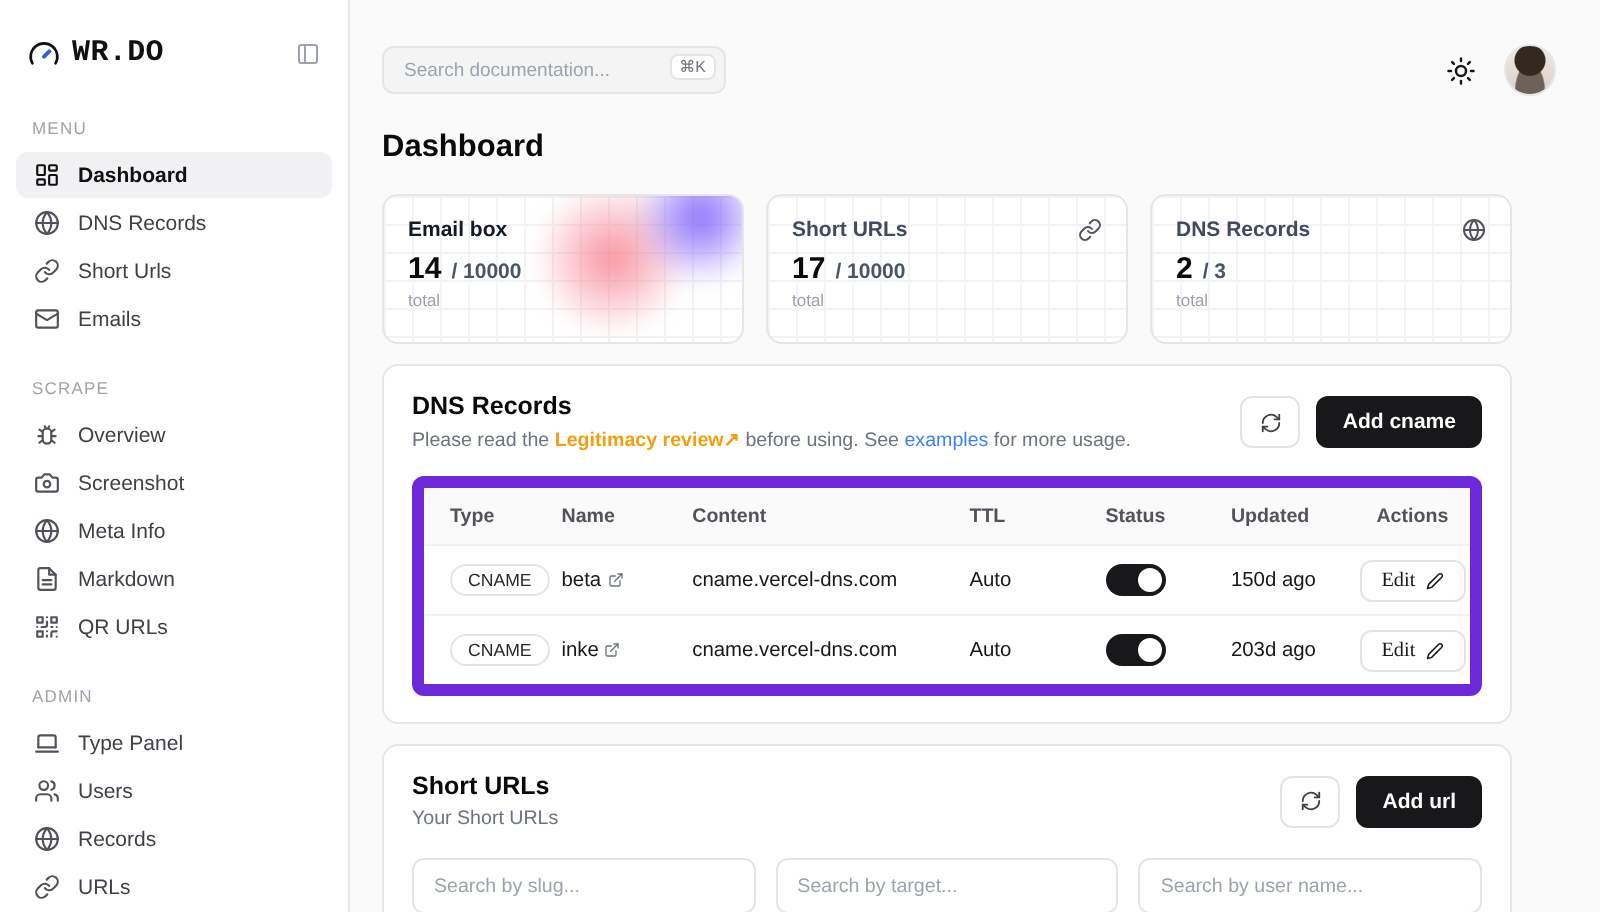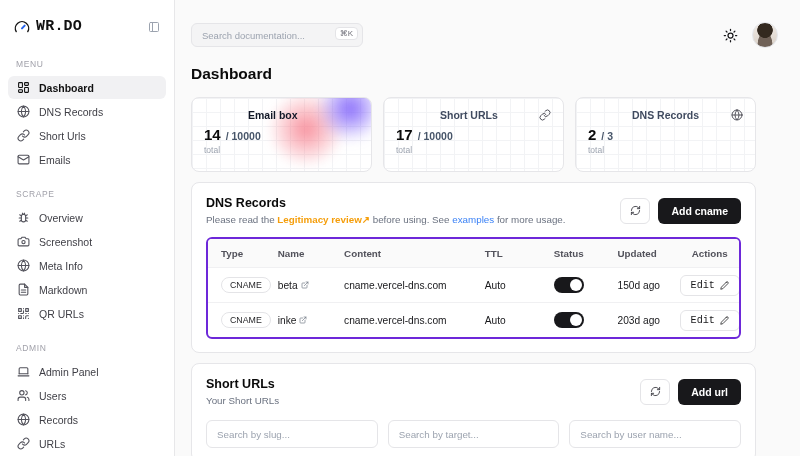--- a/index.html
+++ b/index.html
@@ -37,21 +37,21 @@
 
   .page-title { font-size:15.5px; font-weight:800; margin-top:17px; color:#0a0a0a; }
 
   
   .cards { display:flex; gap:11px; margin-top:14px; }
   .stat-card { flex:1; height:75px; background:#fff; border:1px solid #e6e6e9; border-radius:8px; padding:11px 12px; position:relative; overflow:hidden;
     background-image:
       linear-gradient(#f2f3f5 1px, rgba(0,0,0,0) 1px),
       linear-gradient(90deg, #f2f3f5 1px, rgba(0,0,0,0) 1px);
     background-size:14px 14px; background-color:#fff; }
-  .stat-head { display:flex; align-items:center; justify-content:space-between; position:relative; z-index:2;margin-left:44px; }
+  .stat-head { display:flex; align-items:center; justify-content:space-between; position:relative; z-index:2; }
   .stat-title { font-size:10.5px; font-weight:700; color:#111827; }
   .stat-title.slate { color:#3f4a5f; font-weight:600; }
   .stat-ico { width:12px; height:12px; color:#52525b; }
   .stat-value-row { display:flex; align-items:baseline; gap:5px; margin-top:5px; position:relative; z-index:2; }
   .stat-value { font-size:15px; font-weight:800; color:#0a0a0a; }
   .stat-quota { font-size:10.5px; font-weight:600; color:#475569; }
   .stat-caption { font-size:8.5px; color:#9ca3af; margin-top:2px; position:relative; z-index:2; }
   .blob-pink { position:absolute; right:26px; top:-8px; width:78px; height:78px; border-radius:50%;
     background:radial-gradient(circle, rgba(246,120,135,.8) 0%, rgba(246,120,135,0) 70%); filter:blur(5px); z-index:1; }
   .blob-purple { position:absolute; right:-12px; top:-22px; width:66px; height:66px; border-radius:50%;
@@ -64,36 +64,36 @@
   .section-title { font-size:12.5px; font-weight:800; color:#0a0a0a; }
   .section-sub { font-size:9.8px; color:#6b7280; margin-top:4px; }
   .lnk-orange { color:#f59e0b; font-weight:700; cursor:pointer; }
   .lnk-blue { color:#3b82f6; cursor:pointer; }
   .head-actions { display:flex; gap:8px; align-items:center; }
   .icon-btn { width:30px; height:26px; background:#fff; border:1px solid #e4e4e7; border-radius:6px; display:flex; align-items:center; justify-content:center; cursor:pointer; }
   .icon-btn .ico { width:11px; height:11px; color:#3f3f46; }
   .btn-dark { height:26px; padding:0 13px; background:#18181b; color:#fff; border:none; border-radius:6px; font-size:10.5px; font-weight:600; font-family:"Liberation Sans",sans-serif; cursor:pointer; }
 
   
-  .table { margin-top:12px; border:2px solid #6d28d9; border-radius:6px; overflow:hidden; }
+  .table { margin-top:12px; border:6px solid #6d28d9; border-radius:6px; overflow:hidden; }
   .thead { display:flex; align-items:center; background:#fafafa; height:28px; font-size:9.8px; color:#52525b; font-weight:600; }
   .trow { display:flex; align-items:center; height:35px; border-top:1px solid #f0f0f2; font-size:10.2px; color:#18181b; }
   .td, .th { padding:0 6px; display:flex; align-items:center; }
   .col-type { width:12%; padding-left:13px; }
   .col-name { width:12.5%; gap:3px; }
   .col-content { width:26.5%; }
   .col-ttl { width:13%; }
   .col-status { width:12%; }
   .col-updated { width:13%; }
   .col-actions { width:11%; justify-content:center; }
   .pill { border:1px solid #e4e4e7; border-radius:999px; padding:2px 8px; font-size:8.8px; color:#27272a; background:#fff; }
   .ext-ico { width:8px; height:8px; color:#6b7280; }
   .toggle { width:30px; height:16px; background:#18181b; border-radius:999px; position:relative; cursor:pointer; }
   .toggle .knob { position:absolute; right:2px; top:2px; width:12px; height:12px; border-radius:50%; background:#fff; }
-  .edit-btn { display:flex; align-items:center; gap:5px; background:#fff; border:1px solid #e4e4e7; border-radius:6px; padding:4px 10px; font-size:10.2px; color:#18181b; font-family:Liberation Mono, monospace; cursor:pointer; }
+  .edit-btn { display:flex; align-items:center; gap:5px; background:#fff; border:1px solid #e4e4e7; border-radius:6px; padding:4px 10px; font-size:10.2px; color:#18181b; font-family:Liberation Serif, serif; cursor:pointer; }
   .edit-btn .ico { width:9px; height:9px; }
 
   
   .filters { display:flex; gap:10px; margin-top:14px; }
   .filters input { flex:1; height:28px; border:1px solid #e5e5e8; border-radius:6px; background:#fff; font-size:9.8px; padding:0 10px; color:#374151; font-family:"Liberation Sans",sans-serif; outline:none; }
   .filters input::placeholder { color:#9ca3af; }
 </style>
 </head>
 <body>
 
@@ -187,21 +187,21 @@
       <span>QR URLs</span>
     </div>
 
     <div class="sec-label" style="margin-top:8px">ADMIN</div>
     <div class="side-item">
       <svg class="ico" viewBox="0 0 24 24">
           <path d="M20 16V7a2 2 0 0 0-2-2H6a2 2 0 0 0-2 2v9"></path>
           <path d="M2 20h20"></path>
           <path d="M4 16h16"></path>
         </svg>
-      <span>Admin Panel</span>
+      <span>Type Panel</span>
     </div>
     <div class="side-item">
       <svg class="ico" viewBox="0 0 24 24">
           <path d="M16 21v-2a4 4 0 0 0-4-4H6a4 4 0 0 0-4 4v2"></path>
           <circle cx="9" cy="7" r="4"></circle>
           <path d="M22 21v-2a4 4 0 0 0-3-3.87M16 3.13a4 4 0 0 1 0 7.75"></path>
         </svg>
       <span>Users</span>
     </div>
     <div class="side-item">

